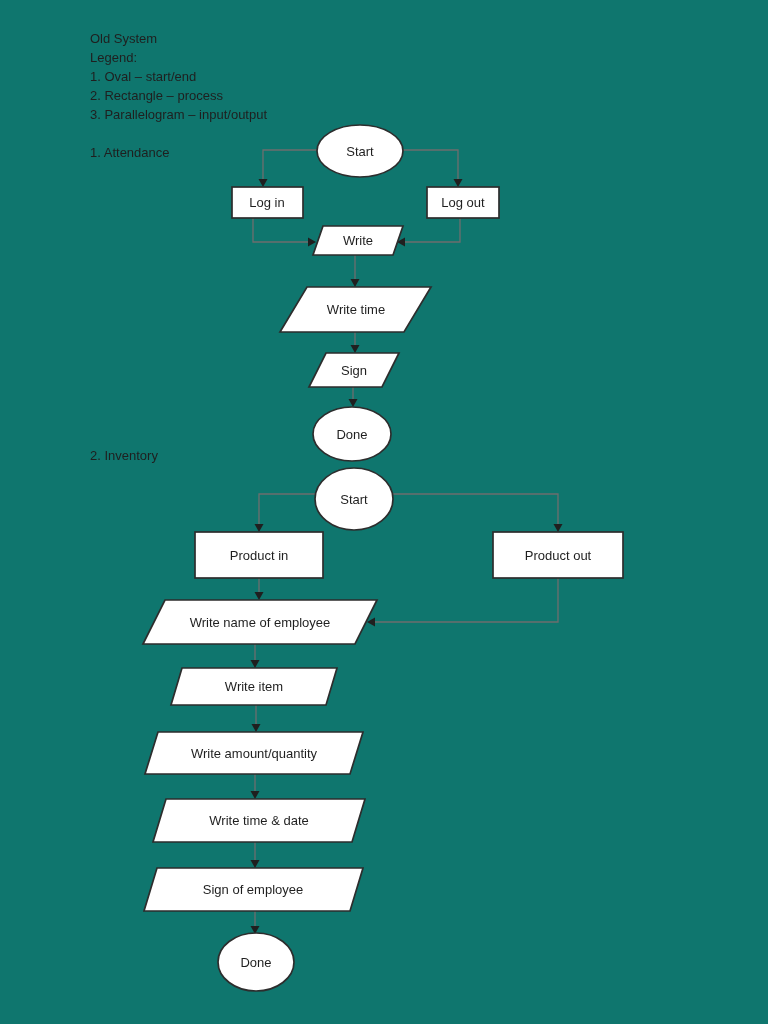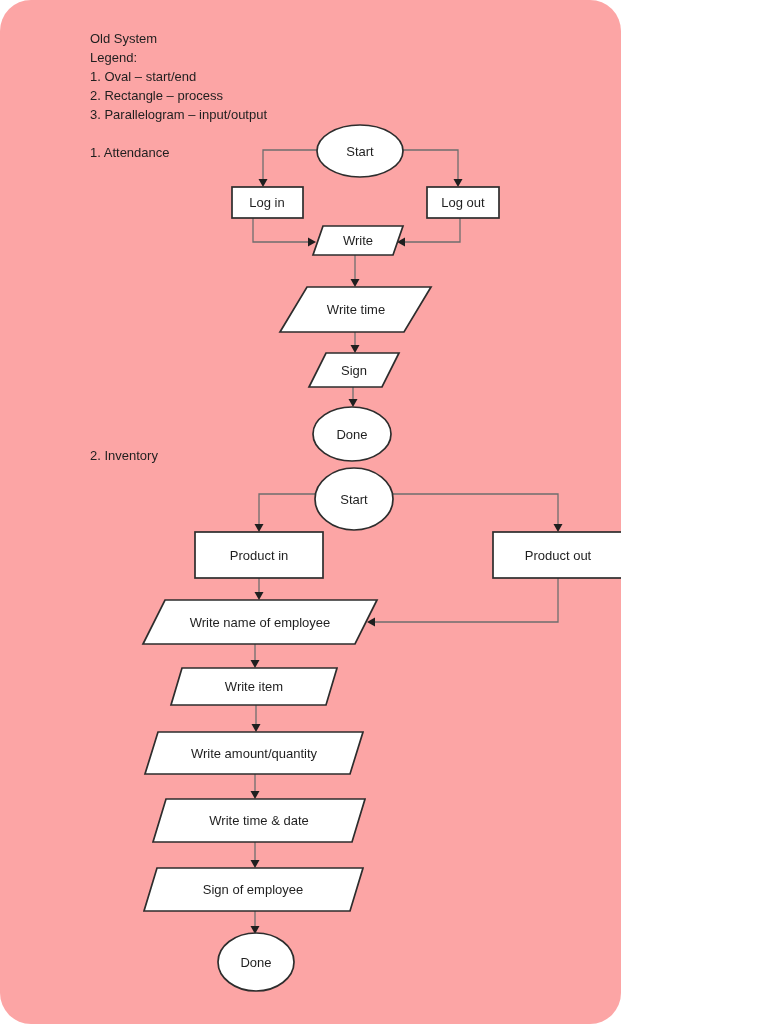--- a/index.html
+++ b/index.html
@@ -2,25 +2,24 @@
 <html><head>
 <meta charset="utf-8">
 <style>
   html, body {
     margin: 0;
     padding: 0;
     background: #ffffff;
   }
   .page {
     position: relative;
-    width: 621px;
+    width: 768px;
     height: 1024px;
-    background: #fca5a5;
+    background: #0f766e;
     overflow: hidden;
-    border-radius: 31px;
   }
   svg { display: block; }
   text {
     font-family: "Liberation Sans", sans-serif;
     font-size: 13px;
     fill: #1f1f1f;
   }
   .lbl { text-anchor: middle; }
   .hdr { text-anchor: start; }
   .shape {

